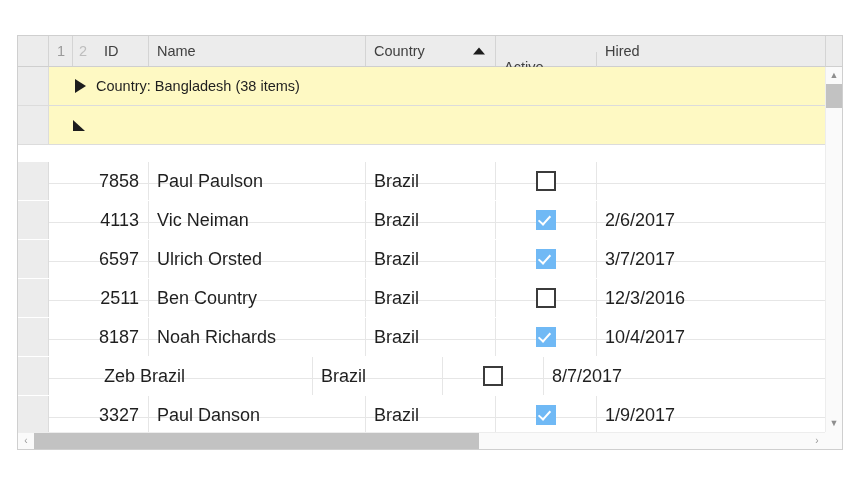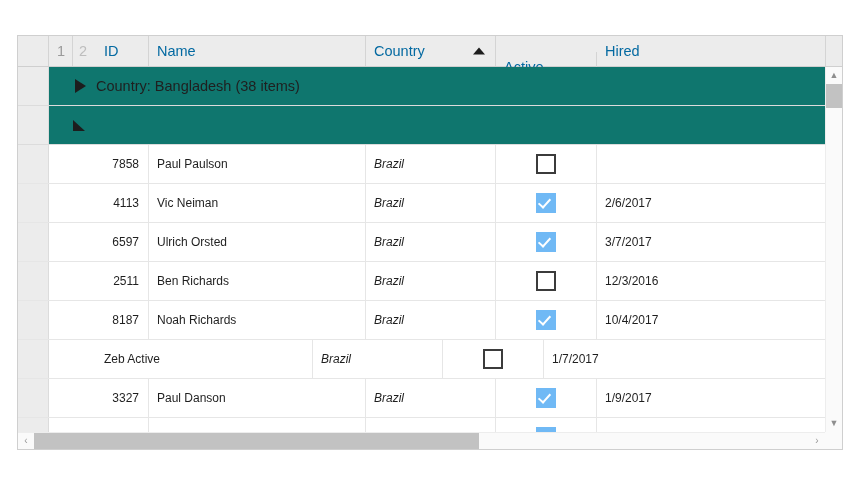--- a/index.html
+++ b/index.html
@@ -35,21 +35,21 @@
     border-bottom: 1px solid #cfcfcf;
     box-sizing: border-box;
   }
   .hcell {
     box-sizing: border-box;
     border-right: 1px solid #d4d4d4;
     height: 100%;
     display: flex;
     align-items: center;
     font-size: 14.5px;
-    color: #0369a1;
+    color: #404040;
     padding: 0 8px;
     position: relative;
     white-space: nowrap;
     overflow: hidden;
   }
   .hcell.indicator { width: 31px; padding: 0; border-right: 1px solid #d4d4d4; }
   .hcell.g1 { width: 24px; padding: 0 0 0 8px; color: #9a9a9a; }
   .hcell.g2 { width: 23px; padding: 0 0 0 6px; color: #bdbdbd; border-right: none; }
   .hcell.c-id { width: 53px; }
   .hcell.c-name { width: 217px; }
@@ -84,40 +84,41 @@
     box-sizing: border-box;
     border-bottom: 1px solid #e6e6e6;
     background: #ffffff;
   }
   .cell {
     box-sizing: border-box;
     border-right: 1px solid #e6e6e6;
     height: 100%;
     display: flex;
     align-items: center;
-    font-size: 12px;
+    font-size: 18px;
     color: #1f1f1f;
     padding: 0 8px;
     white-space: nowrap;
     overflow: hidden;
+    margin-top: 17px;
   }
   .cell.indicator { width: 31px; padding: 0; background: #ececec; border-right: 1px solid #dcdcdc; }
   .cell.spacer { width: 47px; border-right: none; }
   .cell.c-id { width: 53px; justify-content: flex-end; padding-right: 9px; }
   .cell.c-name { width: 217px; }
-  .cell.c-country { width: 130px; font-style: italic; }
+  .cell.c-country { width: 130px; }
   .cell.c-active { width: 101px; justify-content: center; padding: 0; }
   .cell.c-hired { width: 226px; border-right: none; }
 
   
   .group-row {
     display: flex;
     height: 39px;
     box-sizing: border-box;
-    background: #0f766e;
+    background: #fef9c3;
     border-bottom: 1px solid #dcdcdc;
   }
   .group-indicator {
     width: 31px;
     box-sizing: border-box;
     border-right: 1px solid #dcdcdc;
     height: 100%;
     background: #ececec;
   }
   .group-content {
@@ -329,47 +330,47 @@
         <div class="cell c-country">Brazil</div>
         <div class="cell c-active">
           <span class="chk on"></span>
         </div>
         <div class="cell c-hired">3/7/2017</div>
       </div>
       <div class="row">
         <div class="cell indicator"></div>
         <div class="cell spacer"></div>
         <div class="cell c-id">2511</div>
-        <div class="cell c-name">Ben Richards</div>
+        <div class="cell c-name">Ben Country</div>
         <div class="cell c-country">Brazil</div>
         <div class="cell c-active">
           <span class="chk off"></span>
         </div>
         <div class="cell c-hired">12/3/2016</div>
       </div>
       <div class="row">
         <div class="cell indicator"></div>
         <div class="cell spacer"></div>
         <div class="cell c-id">8187</div>
         <div class="cell c-name">Noah Richards</div>
         <div class="cell c-country">Brazil</div>
         <div class="cell c-active">
           <span class="chk on"></span>
         </div>
         <div class="cell c-hired">10/4/2017</div>
       </div>
       <div class="row">
         <div class="cell indicator"></div>
         <div class="cell spacer"></div>
-        <div class="cell c-name">Zeb Active</div>
+        <div class="cell c-name">Zeb Brazil</div>
         <div class="cell c-country">Brazil</div>
         <div class="cell c-active">
           <span class="chk off"></span>
         </div>
-        <div class="cell c-hired">1/7/2017</div>
+        <div class="cell c-hired">8/7/2017</div>
       </div>
       <div class="row">
         <div class="cell indicator"></div>
         <div class="cell spacer"></div>
         <div class="cell c-id">3327</div>
         <div class="cell c-name">Paul Danson</div>
         <div class="cell c-country">Brazil</div>
         <div class="cell c-active">
           <span class="chk on"></span>
         </div>

